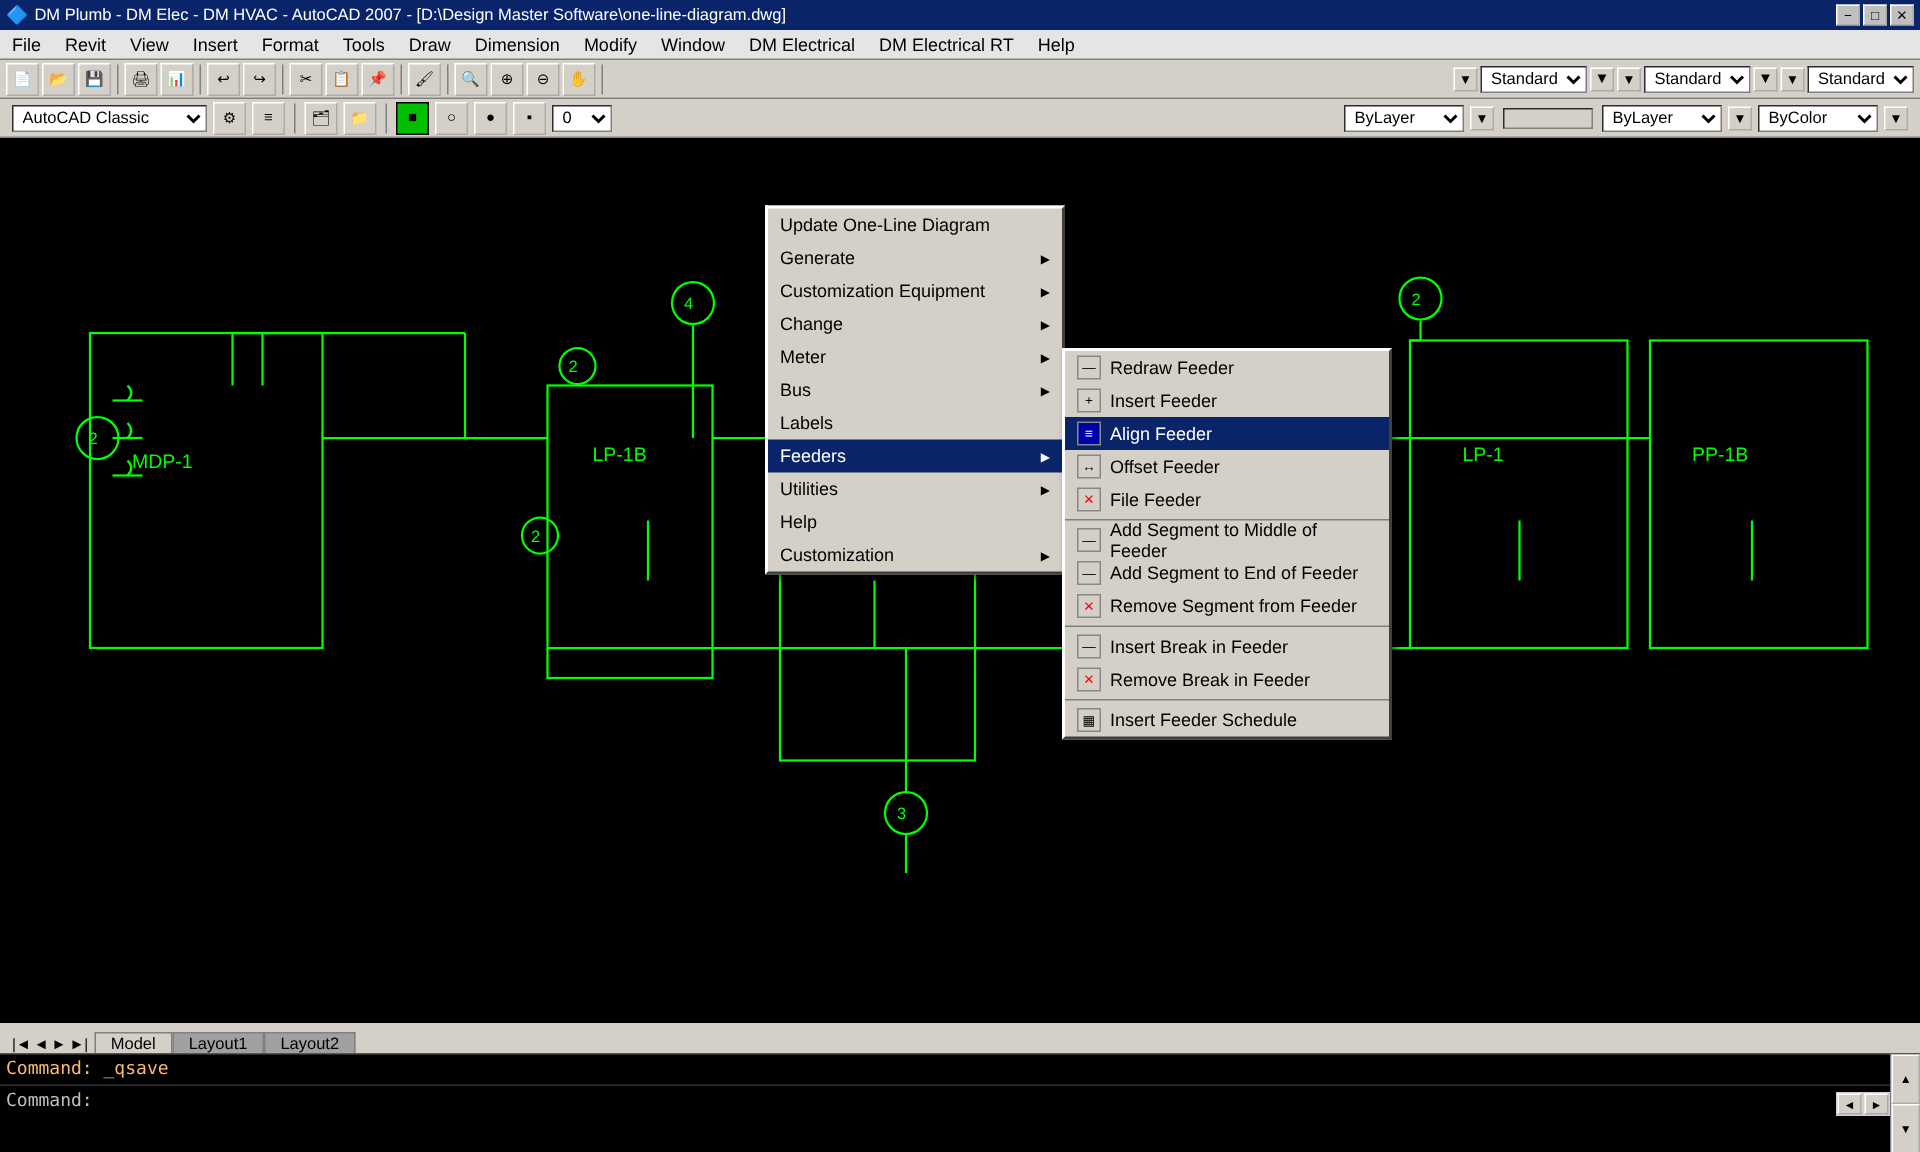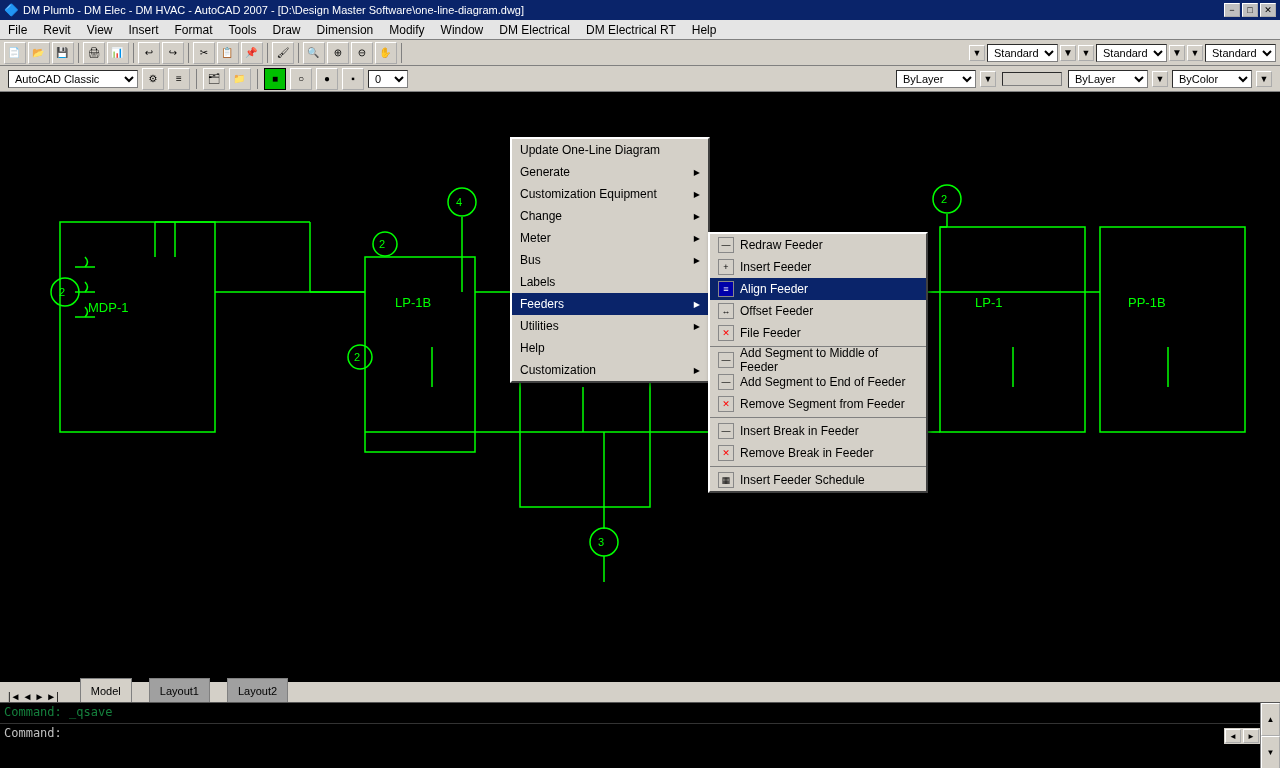--- a/index.html
+++ b/index.html
@@ -150,21 +150,21 @@
     .status-bar {
       position: absolute;
       bottom: 0;
       left: 0;
       width: 1280px;
       height: 66px;
       background: #000;
       border-top: 1px solid #555;
     }
     .command-line {
-      color: #15803d;
+      color: #fdba74;
       font-family: monospace;
       font-size: 12px;
       padding: 2px 4px;
       height: 21px;
       border-bottom: 1px solid #333;
     }
     .command-input {
       color: #c0c0c0;
       font-family: monospace;
       font-size: 12px;
@@ -185,24 +185,23 @@
       padding-left: 4px;
       gap: 0;
     }
     .tab-item {
       background: #a0a0a0;
       border: 1px solid #808080;
       border-bottom: none;
       padding: 2px 10px;
       font-size: 11px;
       cursor: pointer;
-      height: 24px;
-      display: flex;
-      align-items: center;
-      margin-left: 17px;
+      height: 14px;
+      display: flex;
+      align-items: center;
     }
     .tab-item.active { background: #d4d0c8; }
 
     .nav-arrows {
       display: flex;
       gap: 2px;
       align-items: center;
       padding: 0 4px;
     }
     .nav-arrow { font-size: 10px; cursor: pointer; }

